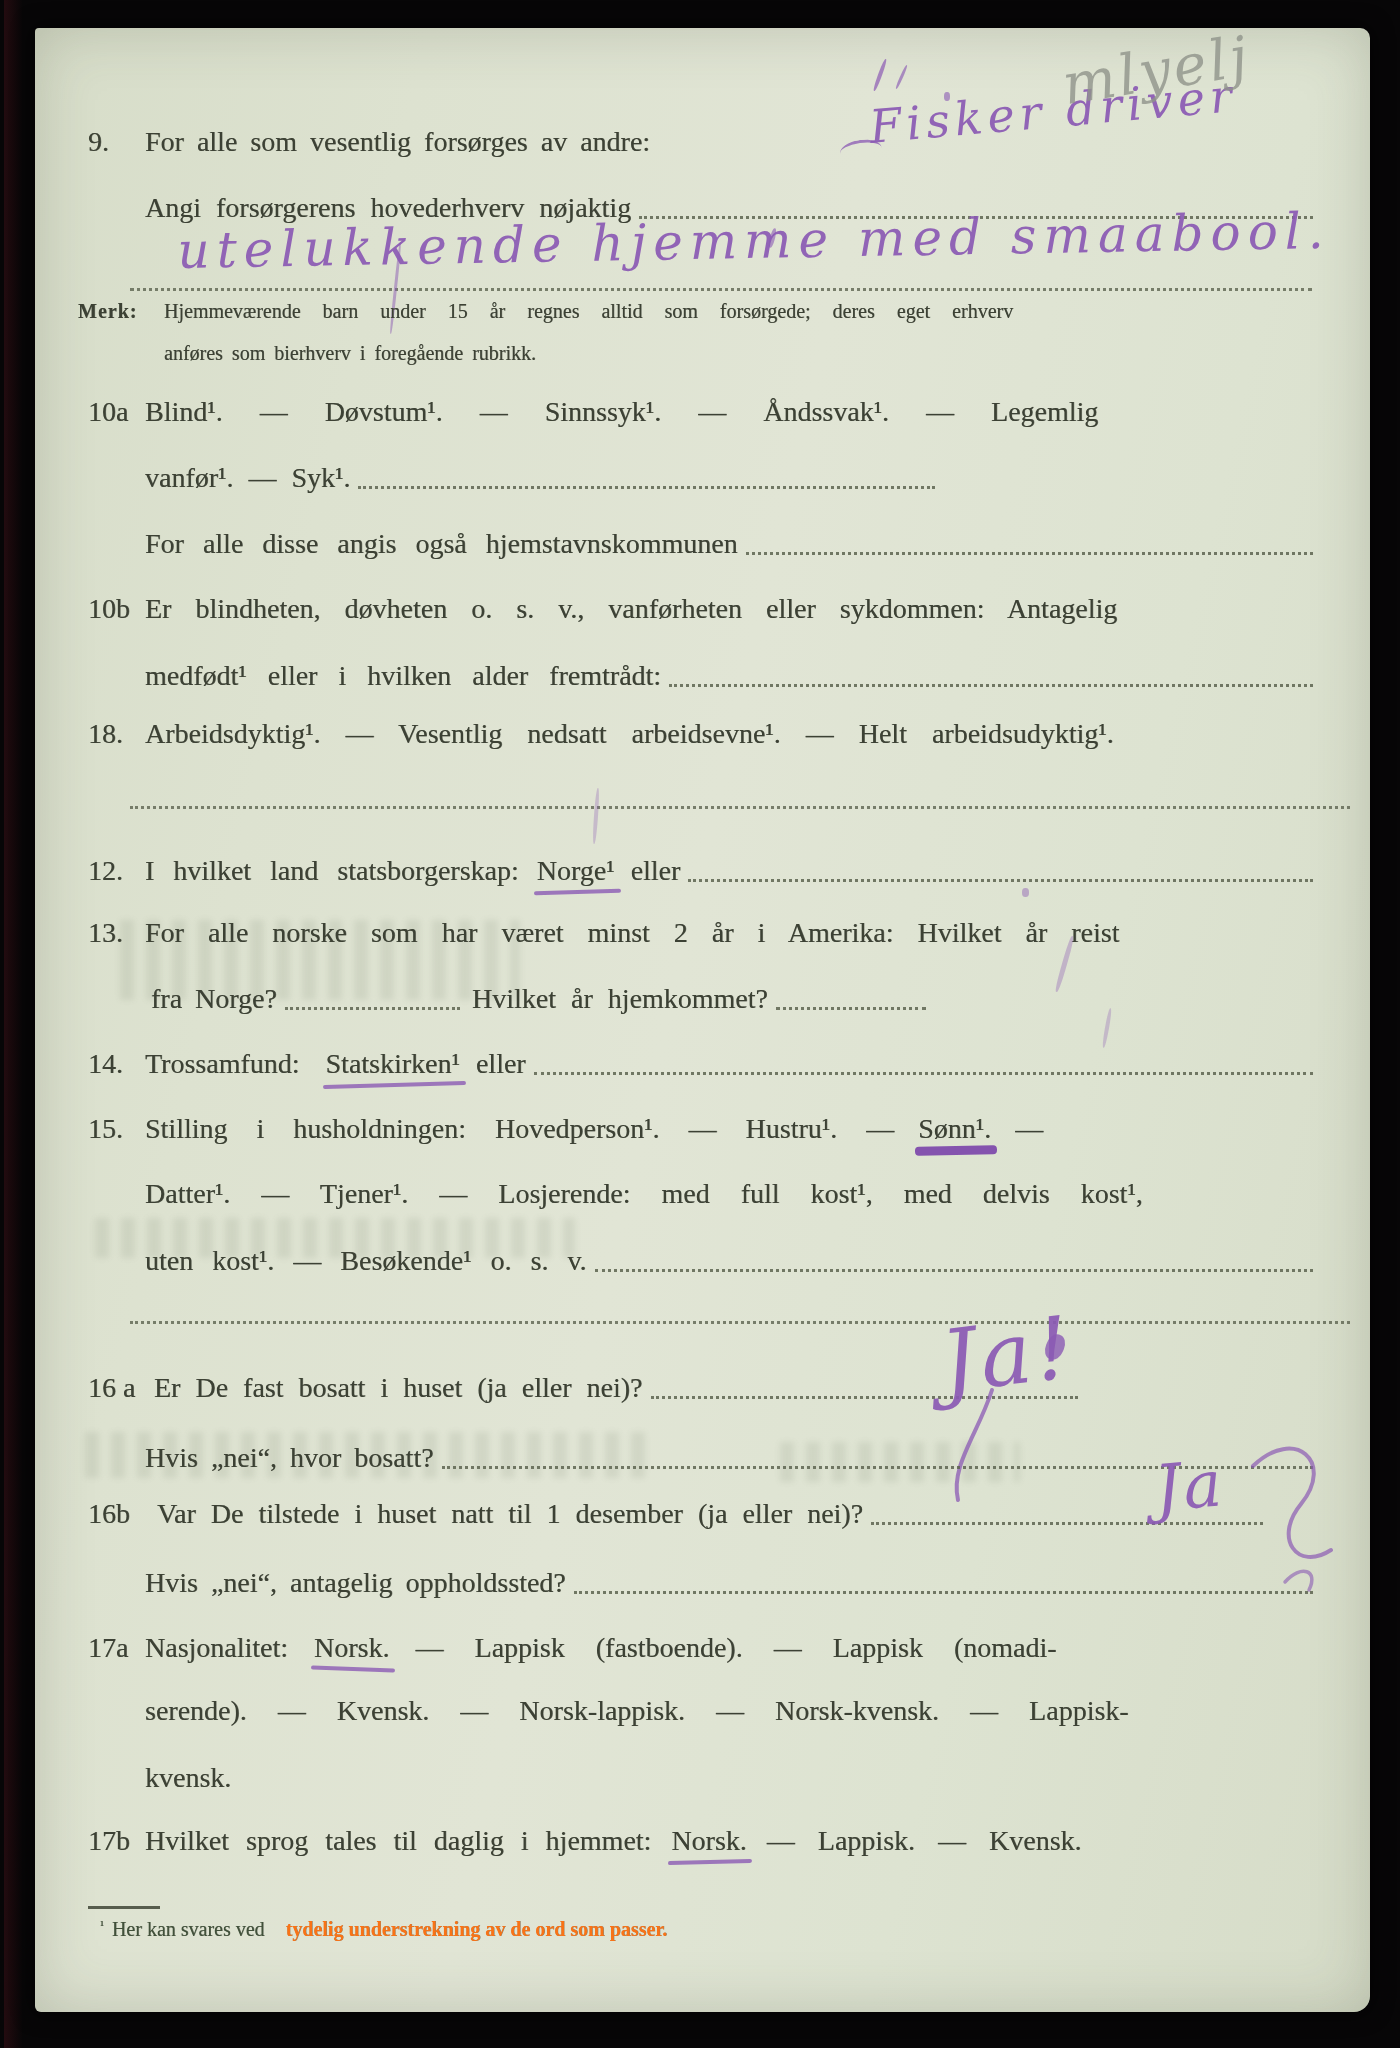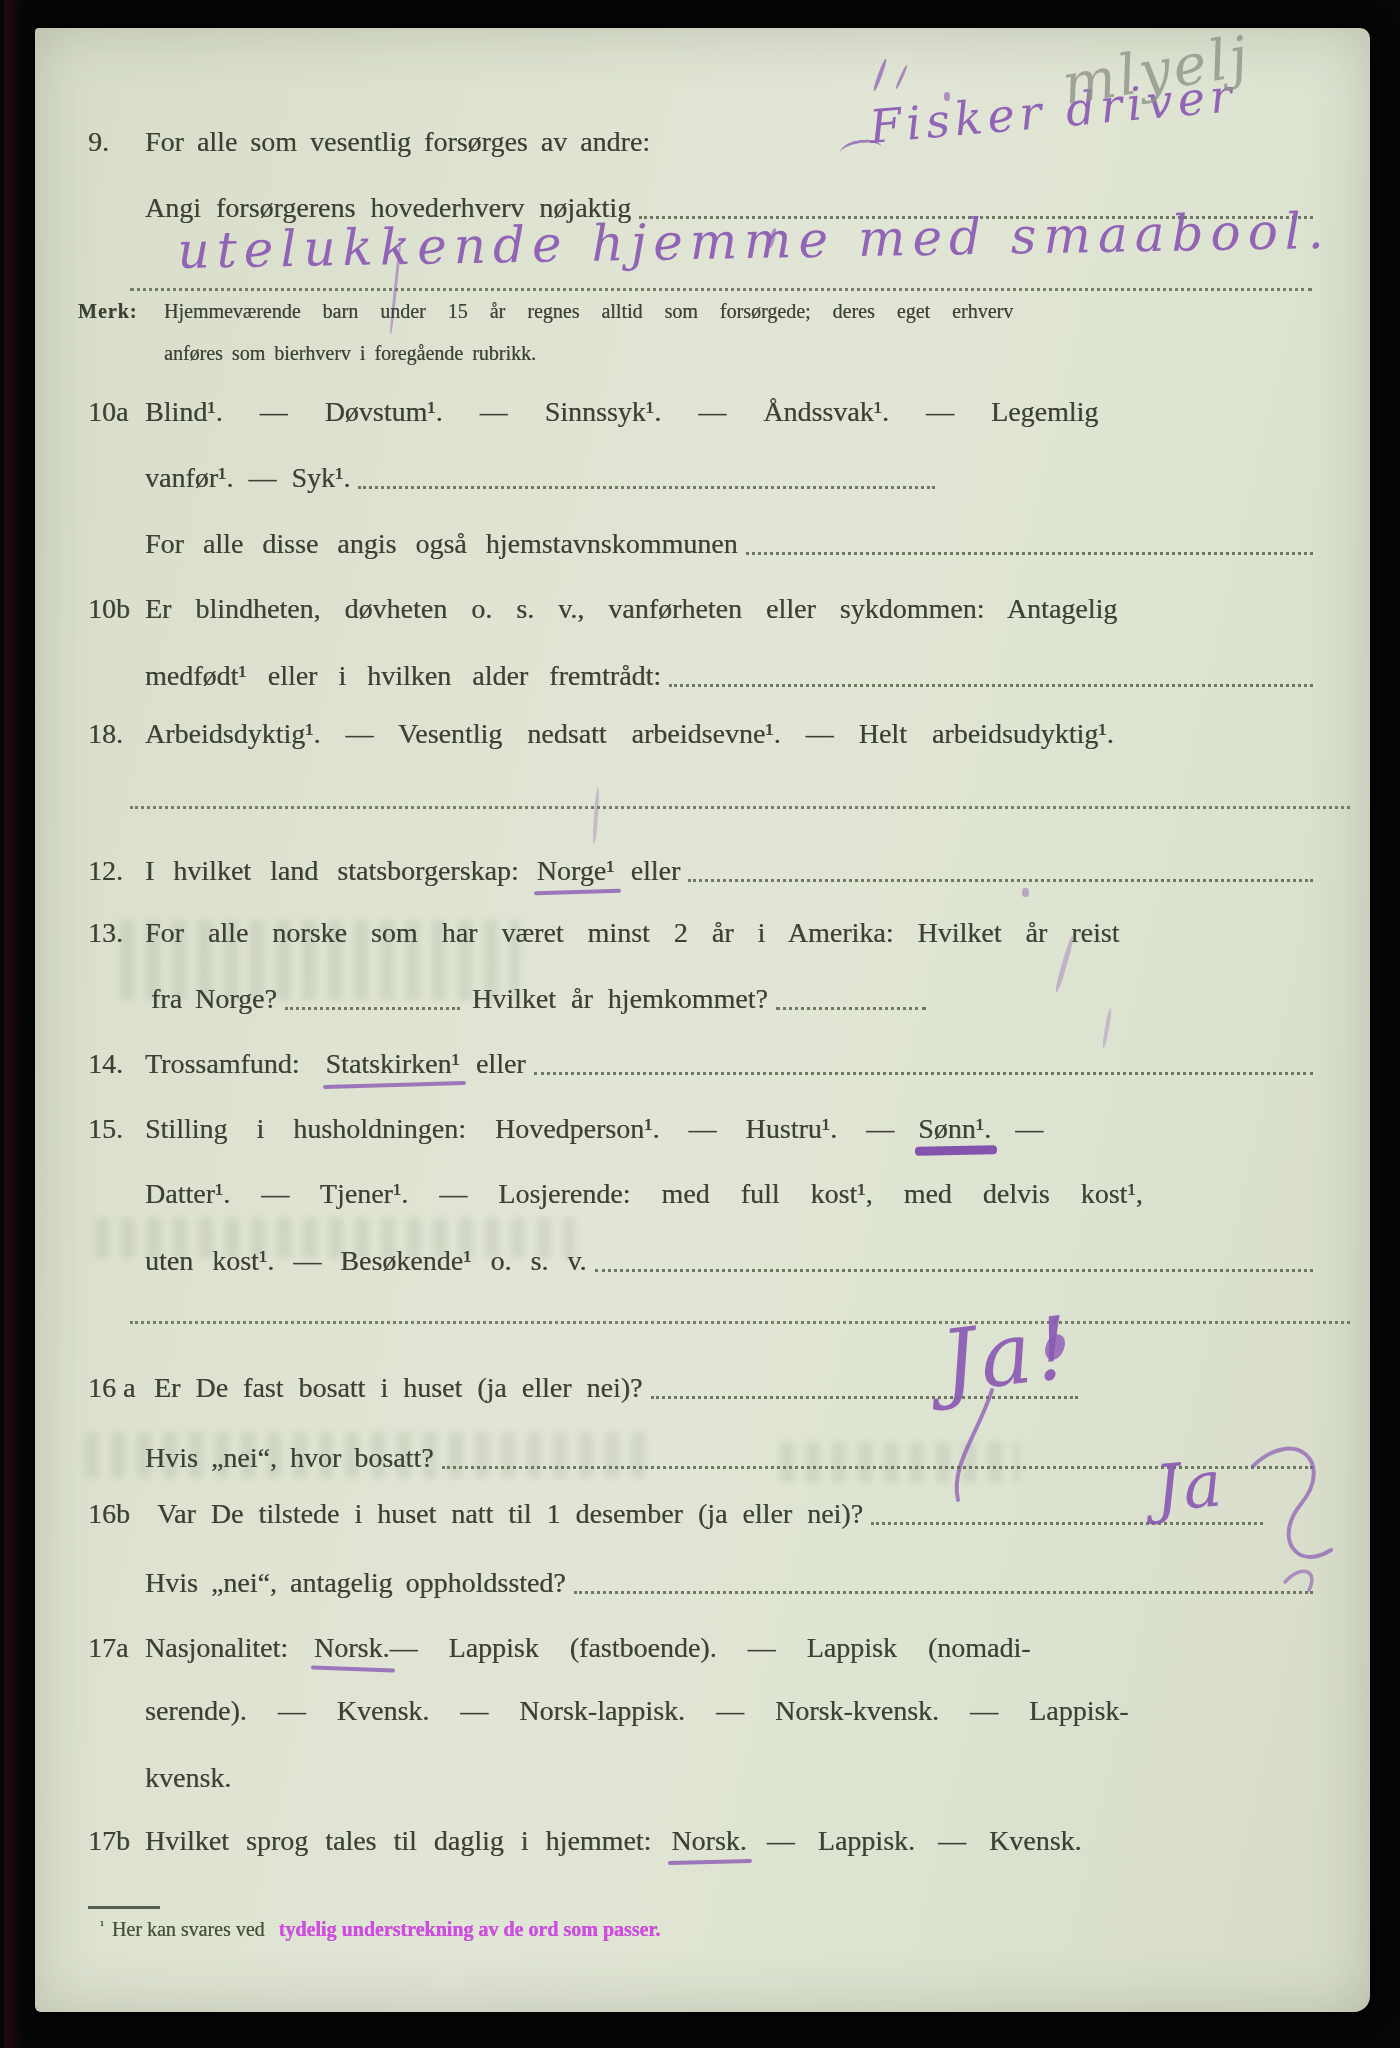--- a/index.html
+++ b/index.html
@@ -25,21 +25,21 @@
     color:#8b5ab4;white-space:nowrap;transform-origin:left bottom;opacity:.92;}
   .pencil{color:#90948b;opacity:.8;}
   .hwu{position:relative;}
   .hwu::after{content:"";position:absolute;left:-3px;right:-6px;bottom:-8px;height:4px;
     background:#8b5ab4;border-radius:3px;transform:rotate(-1.6deg);opacity:.8;}
   .hwu-thick::after{height:9px;bottom:-11px;background:#7c46aa;opacity:.92;border-radius:4px;transform:rotate(-1deg);}
   .hwu-up::after{transform:rotate(2deg);}
   .footrule{position:absolute;height:3px;background:#3f4536;opacity:.85;}
   .fnrow{font-size:20px;color:#41513a;}
   .fnmark{font-size:13px;vertical-align:super;margin-right:8px;transform:translateY(-8px);}
-  .fnb{font-weight:bold;margin-left:14px;color:#d946ef;}
+  .fnb{font-weight:bold;margin-left:21px;color:#f97316;}
   .ink{position:absolute;background:#8b5ab4;border-radius:45%;}
   .arc{position:absolute;width:42px;height:18px;border-top:3px solid #8b5ab4;border-radius:50%;opacity:.75;}
   .bleed{position:absolute;opacity:.10;filter:blur(3px);
     background:repeating-linear-gradient(90deg,#4e5c44 0 14px,transparent 14px 26px);}
   svg.inkpath{position:absolute;overflow:visible;}
 </style>
 </head>
 <body>
 
 <div class="stage">
@@ -181,21 +181,21 @@
   </svg>
   <div class="row" style="left:145px;top:1567px;width:1170px;">
     <span class="txt" style="word-spacing:6px;">Hvis „nei“, antagelig oppholdssted?</span>
     <span class="dots"></span>
   </div>
 
   <div class="row" style="left:88px;top:1632px;width:1227px;">
     <span class="num">17a</span>
     <span class="txt">Nasjonalitet:</span>
     <span class="txt hwu hwu-up" style="margin-left:26px;">Norsk.</span>
-    <span class="txt" style="word-spacing:24px;">— Lappisk (fastboende). — Lappisk (nomadi-</span>
+    <span class="txt" style="margin-left:26px;word-spacing:24px;">— Lappisk (fastboende). — Lappisk (nomadi-</span>
   </div>
   <div class="row" style="left:145px;top:1695px;width:1170px;">
     <span class="txt" style="word-spacing:24px;">serende). — Kvensk. — Norsk-lappisk. — Norsk-kvensk. — Lappisk-</span>
   </div>
   <div class="row" style="left:145px;top:1762px;width:400px;">
     <span class="txt">kvensk.</span>
   </div>
 
   <div class="row" style="left:88px;top:1825px;width:1227px;">
     <span class="num">17b</span>

